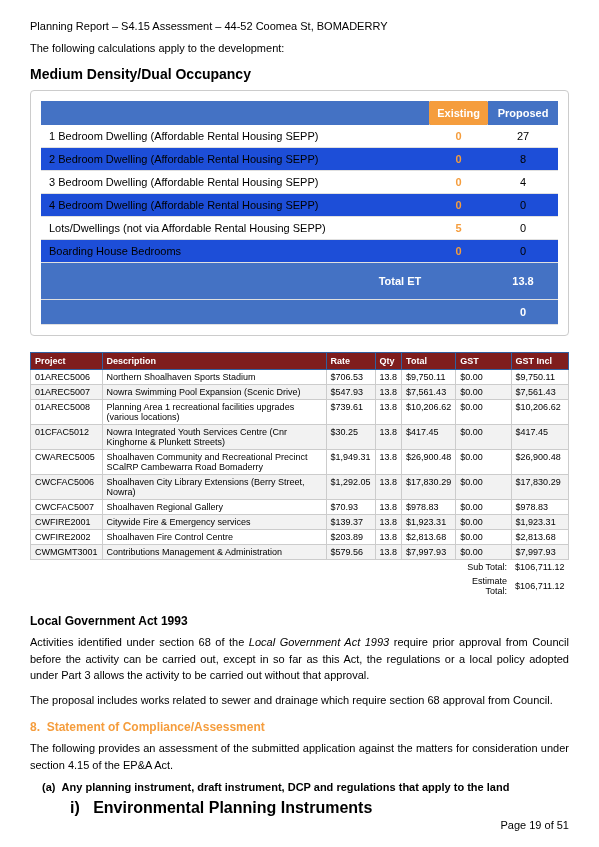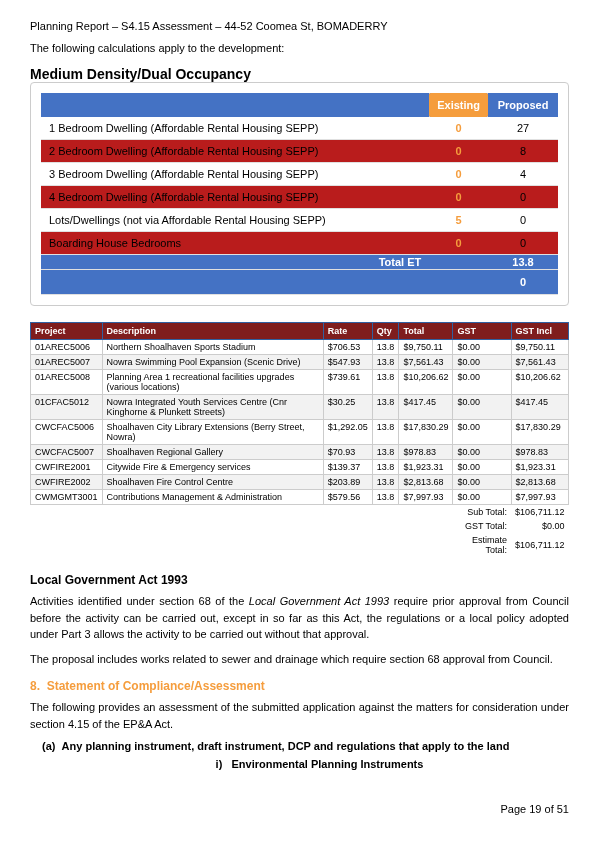--- a/index.html
+++ b/index.html
@@ -19,20 +19,21 @@
     }
 
     .intro-text {
       font-size: 11px;
       margin-bottom: 12px;
     }
 
     .section-title {
       font-size: 14px;
       font-weight: bold;
+      margin-bottom: 8px;
       color: #000;
     }
 
     
     .medium-density-container {
       border: 1px solid #ccc;
       border-radius: 4px;
       padding: 10px;
       margin-bottom: 16px;
     }
@@ -84,21 +85,21 @@
     .density-table tbody tr td.existing-value {
       color: #f59d3d;
       font-weight: bold;
       text-align: center;
     }
 
     .density-table tbody .total-row td {
       background: #4472c4;
       color: #fff;
       font-weight: bold;
-      padding: 1px 8px;
+      padding: 12px 8px;
     }
 
     .density-table tbody .total-row td.total-label {
       text-align: right;
     }
 
     .density-table tbody .zero-row td {
       background: #4472c4;
       color: #fff;
       font-weight: bold;
@@ -176,36 +177,35 @@
       color: #f59d3d;
     }
 
     .sub-heading {
       font-size: 11px;
       font-weight: bold;
       margin: 8px 0 4px 12px;
     }
 
     .roman-heading {
-      font-size: 11px;
+      font-size: 16px;
       font-weight: bold;
       margin: 6px 0 4px 40px;
-      text-align: center;
     }
 
     .page-footer {
       position: absolute;
-      bottom: 32px;
+      bottom: 16px;
       right: 30px;
       font-size: 11px;
       color: #000;
     }
 
     .density-table tbody tr.highlight-row td {
-      background: #b91c1c;
+      background: #1d4ed8;
     }
   </style>
 </head>
 <body>
 
 <div class="report-header">Planning Report – S4.15 Assessment – 44-52 Coomea St, BOMADERRY</div>
 
 <div class="intro-text">The following calculations apply to the development:</div>
 
 <div class="section-title">Medium Density/Dual Occupancy</div>
@@ -307,20 +307,29 @@
       <tr>
         <td>01CFAC5012</td>
         <td>Nowra Integrated Youth Services Centre (Cnr Kinghorne &amp; Plunkett Streets)</td>
         <td>$30.25</td>
         <td>13.8</td>
         <td>$417.45</td>
         <td>$0.00</td>
         <td>$417.45</td>
       </tr>
       <tr>
+        <td>CWAREC5005</td>
+        <td>Shoalhaven Community and Recreational Precinct SCalRP Cambewarra Road Bomaderry</td>
+        <td>$1,949.31</td>
+        <td>13.8</td>
+        <td>$26,900.48</td>
+        <td>$0.00</td>
+        <td>$26,900.48</td>
+      </tr>
+      <tr>
         <td>CWCFAC5006</td>
         <td>Shoalhaven City Library Extensions (Berry Street, Nowra)</td>
         <td>$1,292.05</td>
         <td>13.8</td>
         <td>$17,830.29</td>
         <td>$0.00</td>
         <td>$17,830.29</td>
       </tr>
       <tr>
         <td>CWCFAC5007</td>
@@ -357,25 +366,20 @@
         <td>$7,997.93</td>
         <td>$0.00</td>
         <td>$7,997.93</td>
       </tr>
     </tbody>
   <tfoot>
     <tr class="subtotal-row">
       <td colspan="5"></td>
       <td>Sub Total:</td>
       <td>$106,711.12</td>
-    </tr>
-    <tr class="gst-row">
-      <td colspan="5"></td>
-      <td>GST Total:</td>
-      <td>$0.00</td>
     </tr>
     <tr class="estimate-row">
       <td colspan="5"></td>
       <td>Estimate Total:</td>
       <td>$106,711.12</td>
     </tr>
   </tfoot>
 </table>
 
 <div class="section-heading">Local Government Act 1993</div>

